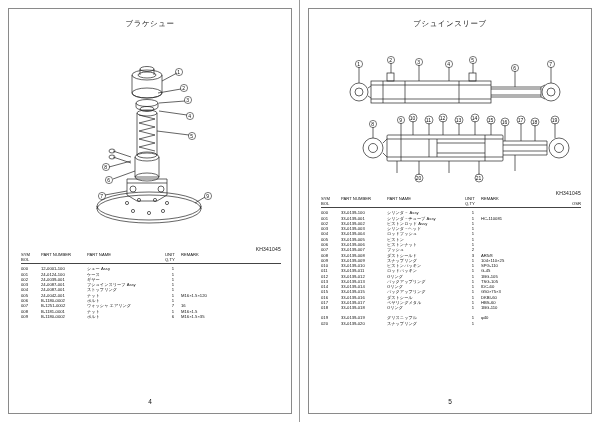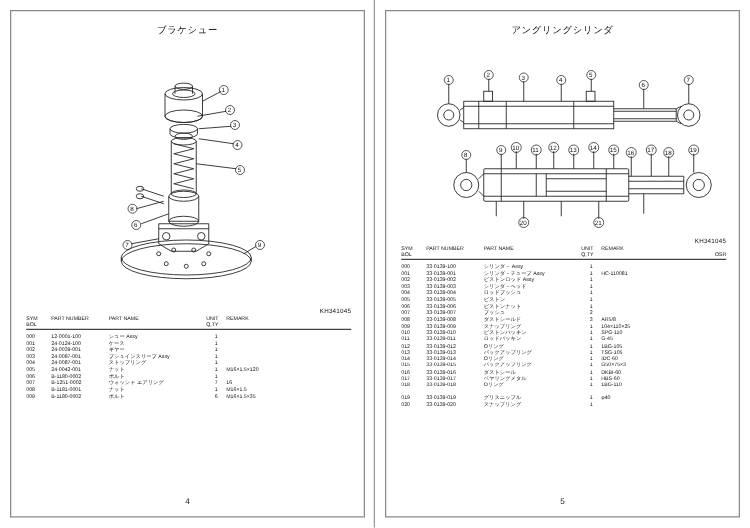--- a/index.html
+++ b/index.html
@@ -288,21 +288,21 @@
         </table>
       </div>
 
       <div class="page-num">4</div>
     </div>
   </div>
 
   <div class="half right">
     <div class="sheet">
 
-      <div class="sheet-title">アングリングシリンダ</div>
+      <div class="sheet-title">ブシュインスリーブ</div>
 
       <div class="drawing" style="top:22px;left:0;width:282px;height:155px;">
         <svg width="282" height="155" viewBox="0 0 282 155" xmlns="http://www.w3.org/2000/svg">
           <g stroke="#222" fill="none" stroke-width="0.7">
 
             <rect x="62" y="50" width="120" height="22"></rect>
             <path d="M62 54 L182 54 M62 68 L182 68"></path>
             <path d="M74 50 L74 72 M96 50 L96 72 M150 50 L150 72"></path>
 
             <path d="M182 56 L232 56 L232 66 L182 66"></path>

